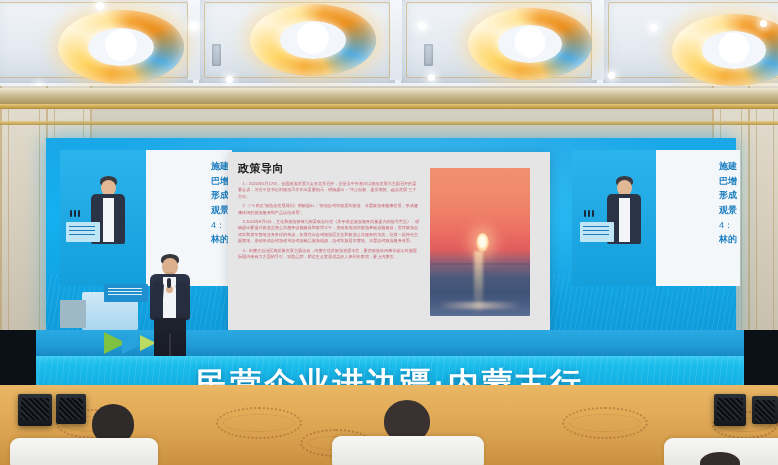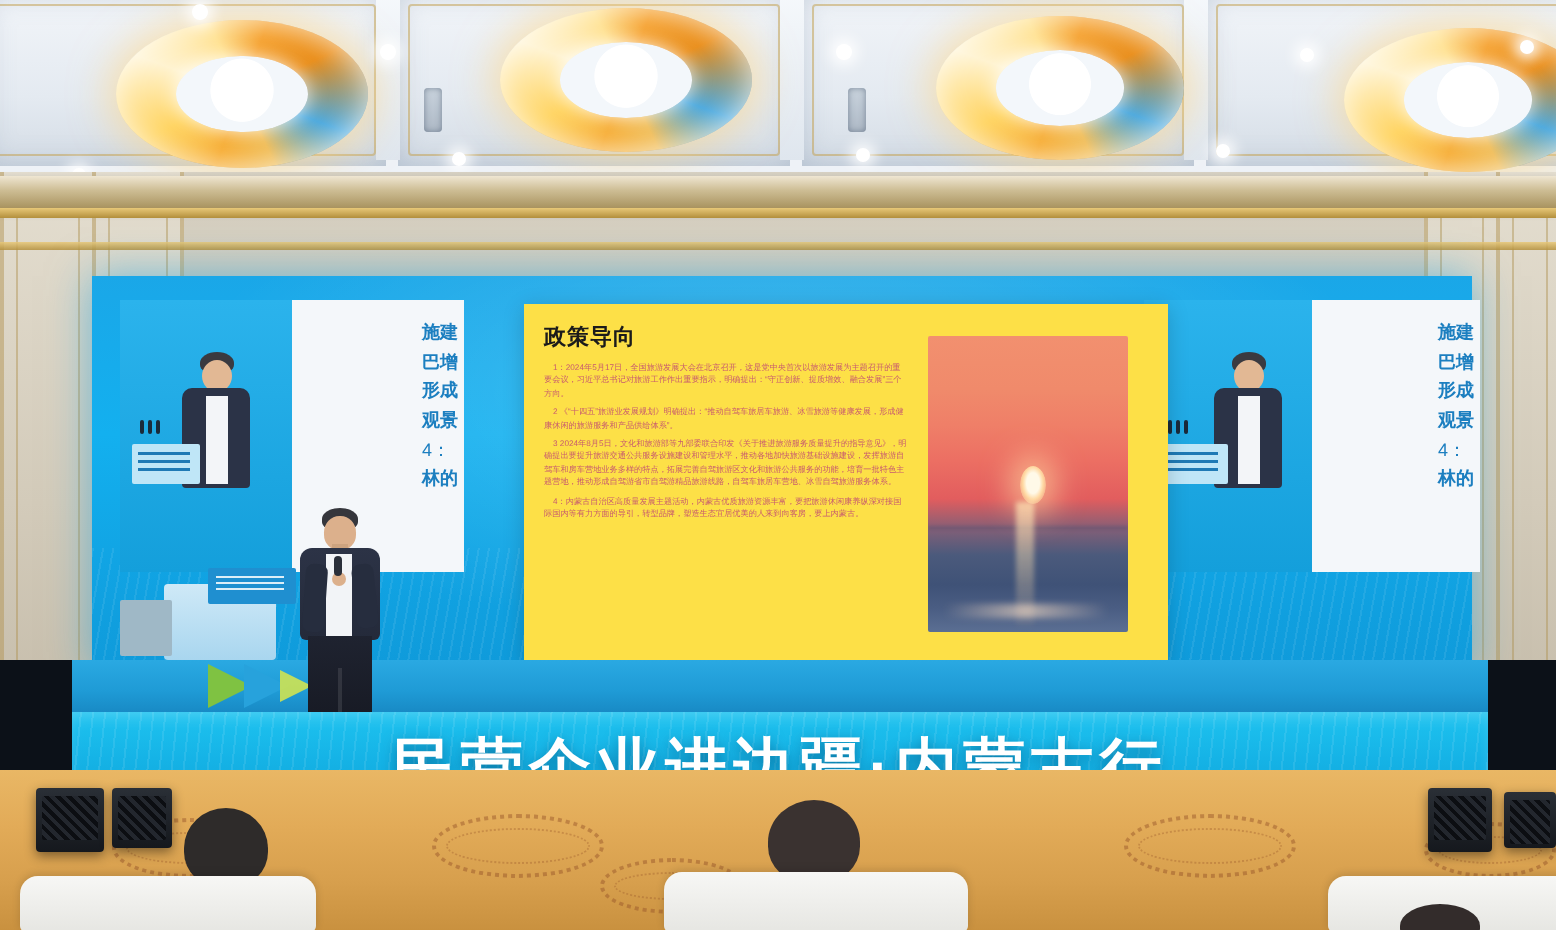--- a/index.html
+++ b/index.html
@@ -45,22 +45,22 @@
 
   
   .led{position:absolute;background:linear-gradient(180deg,#1aa7e8 0%,#13b0ef 40%,#0f9ada 100%);
     box-shadow:0 0 20px rgba(20,160,225,.55);}
   .led-inner-glow{position:absolute;inset:0;
     background:radial-gradient(ellipse at 50% 30%, rgba(255,255,255,.20), rgba(255,255,255,0) 62%);}
   .led-wave{position:absolute;left:0;right:0;bottom:0;height:62px;opacity:.5;
     background:repeating-linear-gradient(100deg, rgba(255,255,255,.16) 0 1px, rgba(255,255,255,0) 1px 5px);}
 
   
-  .slide{position:absolute;background:#fde047;overflow:hidden;
-    box-shadow:0 2px 10px rgba(0,0,0,.18);margin-left:34px;}
+  .slide{position:absolute;background:#e5e5e5;overflow:hidden;
+    box-shadow:0 2px 10px rgba(0,0,0,.18);}
   .slide-title{position:absolute;font-weight:bold;color:#1b1b1b;letter-spacing:.5px;}
   .slide-body{position:absolute;color:#c85b6e;line-height:1.55;}
   .slide-body p{margin:0 0 3.2px 0;text-indent:1.1em;}
   .slide-photo{position:absolute;border-radius:1px;overflow:hidden;
     background:
       linear-gradient(180deg,
         #f2906f 0%,
         #f08a6b 18%,
         #ef7f68 30%,
         #ec6f63 42%,

